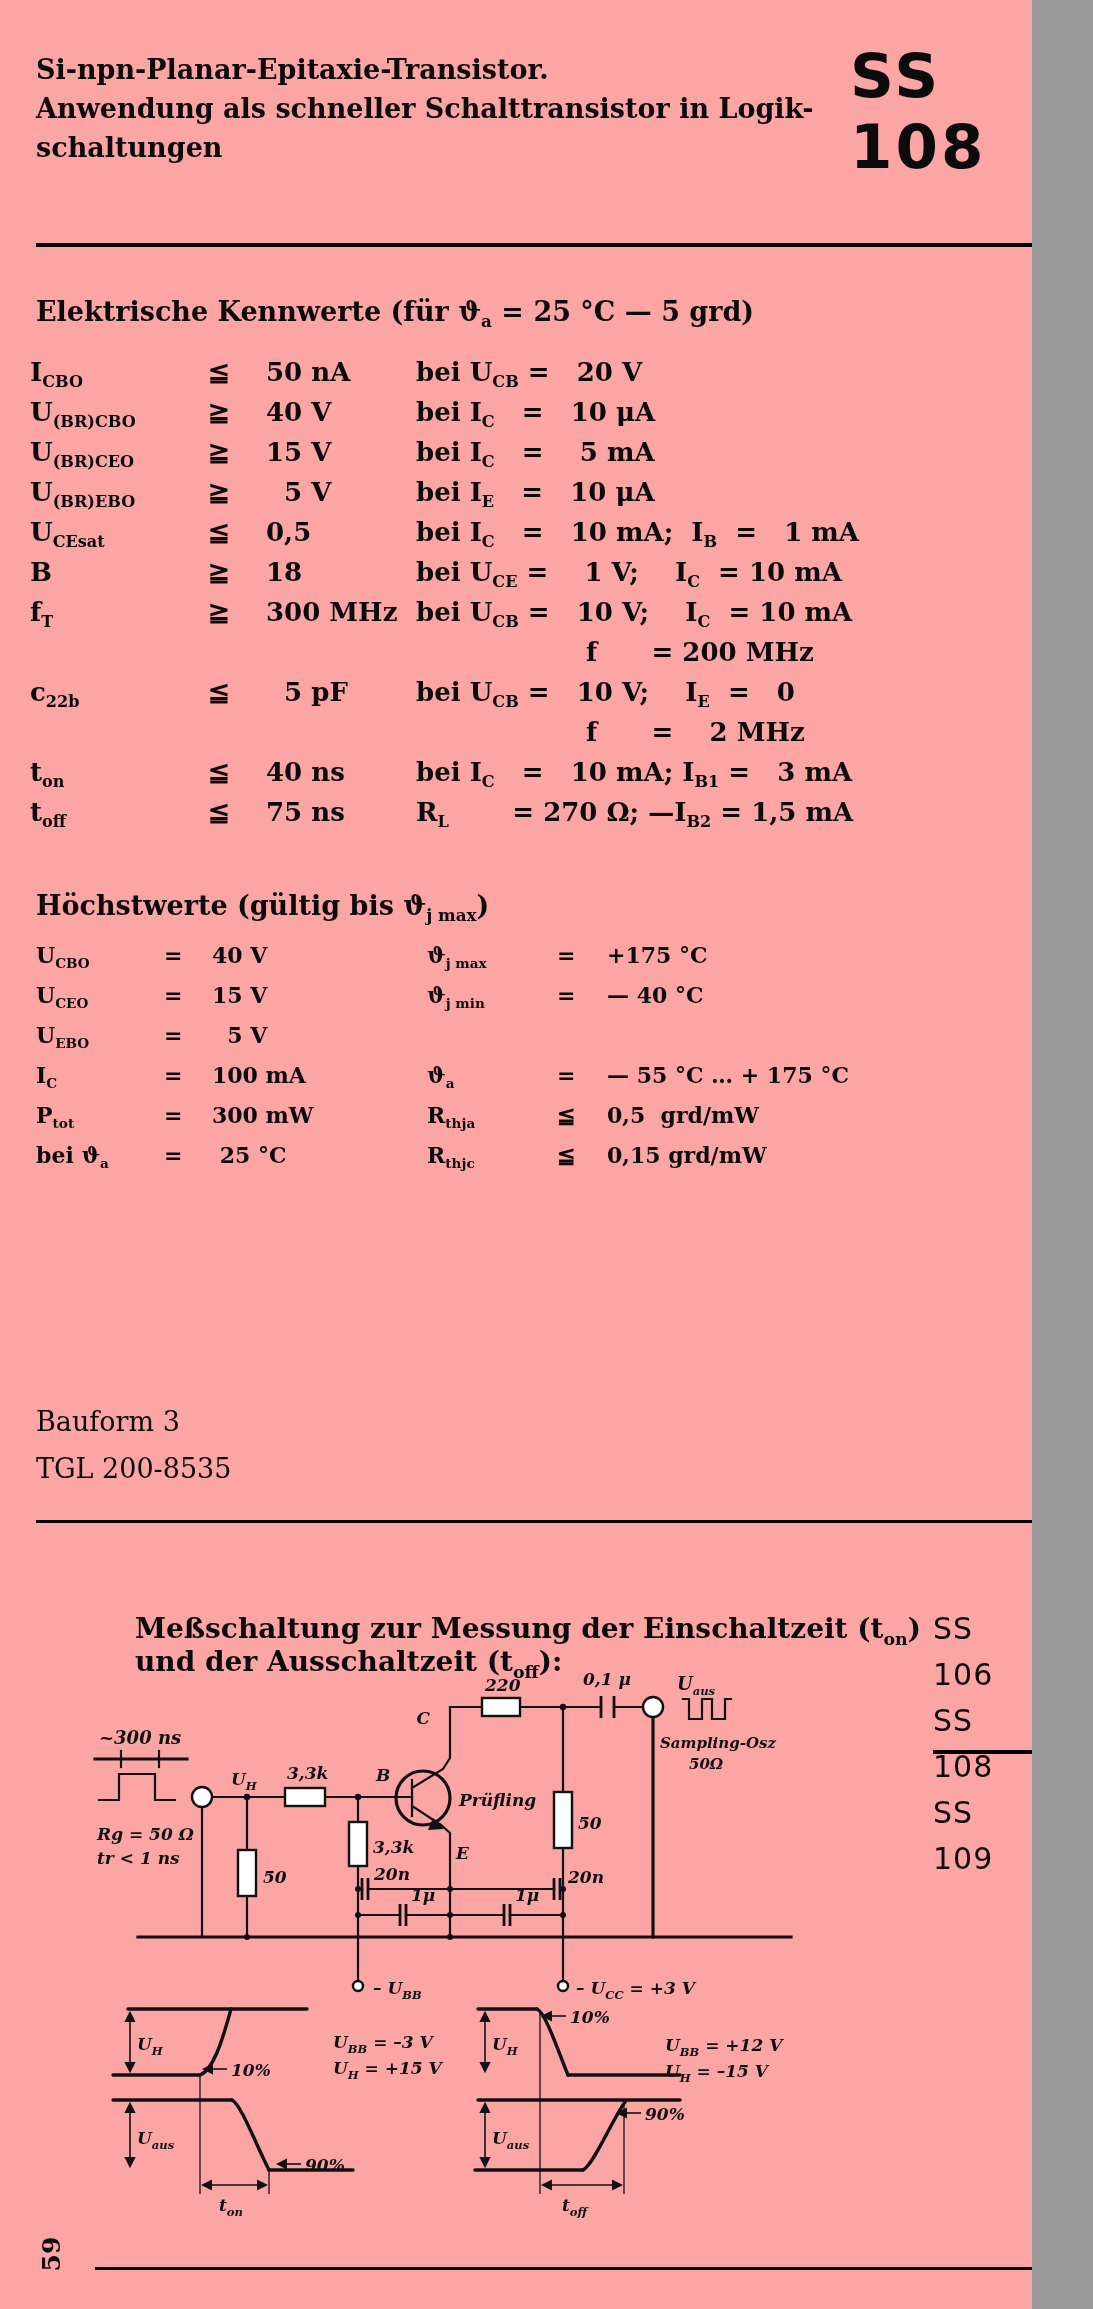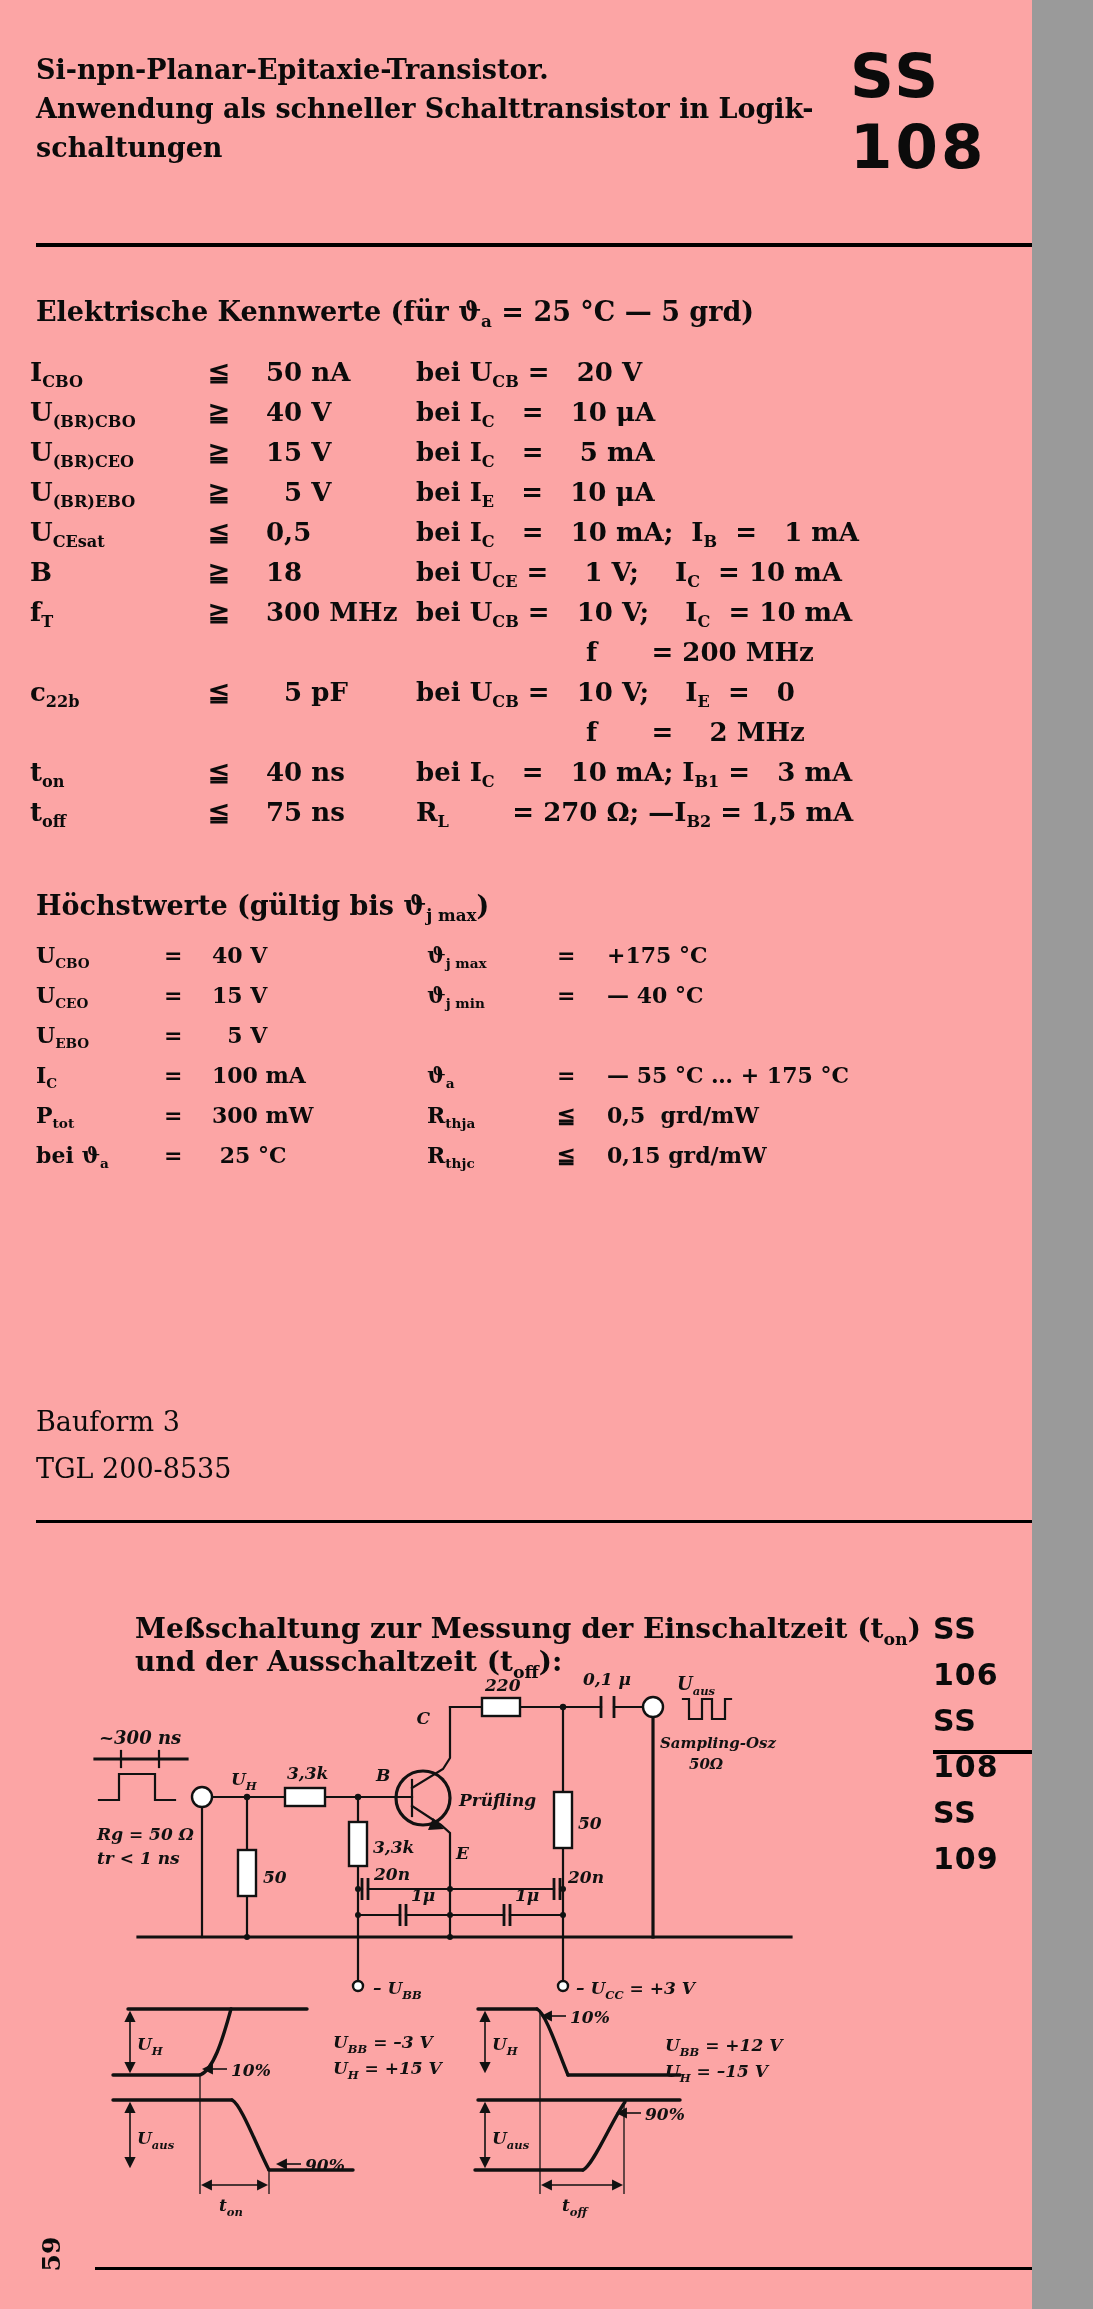--- a/index.html
+++ b/index.html
@@ -20,21 +20,21 @@
   #etable{position:absolute;left:30px;top:352px;width:1010px;}
   #htable{position:absolute;left:36px;top:935px;width:1010px;}
   .erow{display:grid;grid-template-columns:178px 58px 150px auto;height:40px;line-height:40px;
         font-size:26px;font-weight:bold;white-space:pre;}
   .hrow{display:grid;grid-template-columns:128px 48px 215px 130px 50px auto;height:40px;line-height:40px;
         font-size:22px;font-weight:bold;white-space:pre;}
   .cell{overflow:visible;}
   .cell.indent{padding-left:170px;}
   .bauform{position:absolute;left:36px;top:1398px;font-size:27px;font-weight:normal;line-height:47px;}
   .caption{position:absolute;left:95px;top:1612px;width:800px;font-size:28px;font-weight:bold;margin-left:40px;}
-  .variants{position:absolute;left:933px;top:1606px;font-size:30px;font-weight:700;
+  .variants{position:absolute;left:933px;top:1606px;font-size:30px;font-weight:400;
             font-family:"DejaVu Sans",sans-serif;line-height:46px;letter-spacing:1px;}
   .figure{position:absolute;left:85px;top:1652px;}
   .pagenum{position:absolute;left:34px;top:2240px;width:34px;font-size:25px;font-weight:bold;
            transform:rotate(-90deg);transform-origin:center;}
   
   svg .wire{stroke:#111;fill:none;stroke-width:2.2;stroke-linecap:square;}
   svg .thick{stroke-width:3.2;}
   svg .comp{stroke:#111;fill:#fff;stroke-width:2.4;}
   svg .plate{stroke:#111;stroke-width:2.8;}
   svg .dot{fill:#111;stroke:none;}

